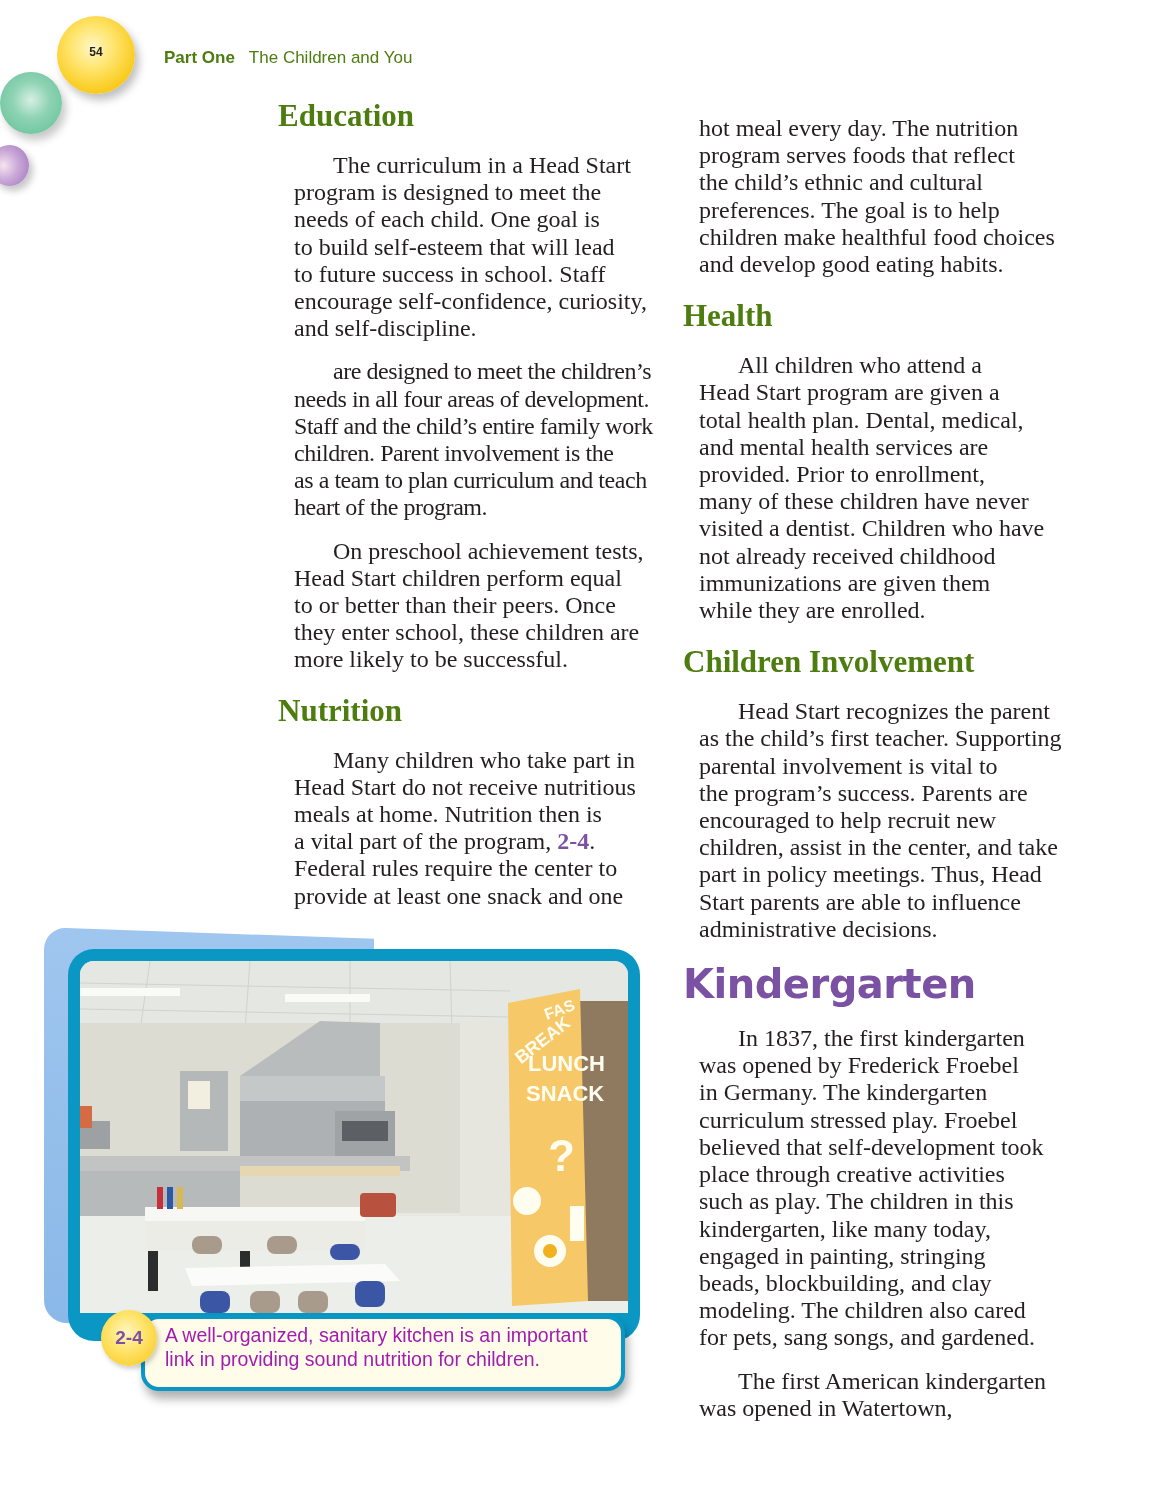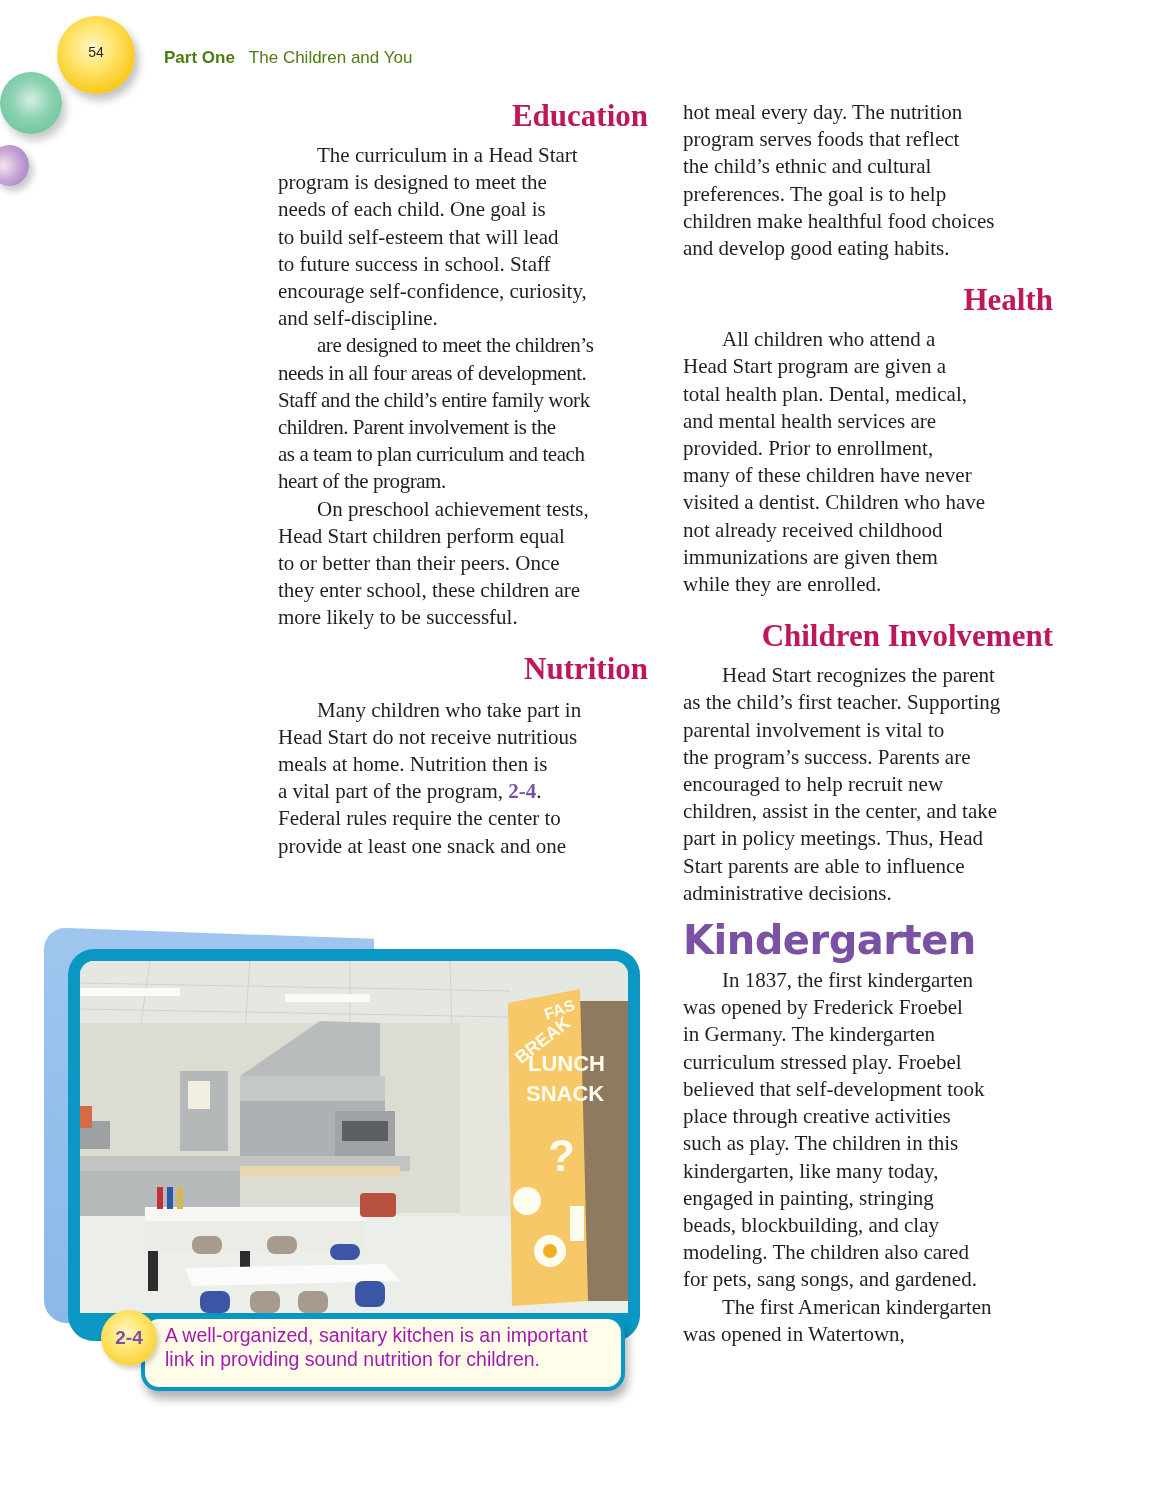--- a/index.html
+++ b/index.html
@@ -21,46 +21,46 @@
     box-shadow: 4px 6px 8px rgba(0,0,0,0.22);
   }
   .ball-purple {
     left: -10px; top: 145px; width: 39px; height: 41px;
     background: radial-gradient(circle at 35% 50%, #f7e4ee 0%, #c9a8d8 45%, #9d74bd 100%);
     box-shadow: 4px 5px 7px rgba(0,0,0,0.22);
   }
   .page-number {
     position: absolute; left: 57px; top: 16px; width: 78px; height: 78px;
     display: flex; align-items: center; justify-content: center;
-    font-family: "Liberation Sans", sans-serif; font-weight: normal; font-size: 14px;
+    font-family: "Liberation Sans", sans-serif; font-weight: bold; font-size: 12px;
     color: #231f20; padding-bottom: 6px; box-sizing: border-box;
   }
   .running-head {
     position: absolute; left: 164px; top: 48px;
     font-family: "Liberation Sans", sans-serif; font-size: 17px; color: #4d7c0f;
     white-space: nowrap;
   }
   .running-head .part { font-weight: bold; margin-right: 14px; }
 
   .col { position: absolute; width: 370px; }
   .col-left { left: 278px; top: 96px; }
   .col-right { left: 683px; top: 99px; }
 
   h2.section {
     font-family: "Liberation Serif", "DejaVu Serif", serif;
-    font-weight: bold; color: #be185d; font-size: 31px;
-    margin: 0; line-height: 40px; text-align: right;
+    font-weight: bold; color: #4d7c0f; font-size: 31px;
+    margin: 0; line-height: 40px;
   }
   h1.chapter {
     font-family: "DejaVu Sans", "Liberation Sans", sans-serif;
     font-weight: bold; color: #7b52a3; font-size: 40px;
     margin: 0; line-height: 50px; letter-spacing: -0.5px;
   }
   p.body {
-    margin: 0; font-size: 21px; line-height: 27.2px;
+    margin: 16px; font-size: 24px; line-height: 27.2px;
     text-indent: 39px; white-space: nowrap;
   }
   p.body.noindent { text-indent: 0; }
   p.body .line { display: block; text-indent: 0; }
   p.body .line:first-child { text-indent: 39px; }
   p.body.noindent .line:first-child { text-indent: 0; }
   .figref { color: #7b52a3; font-weight: bold; }
 
   
   .fig-back {

